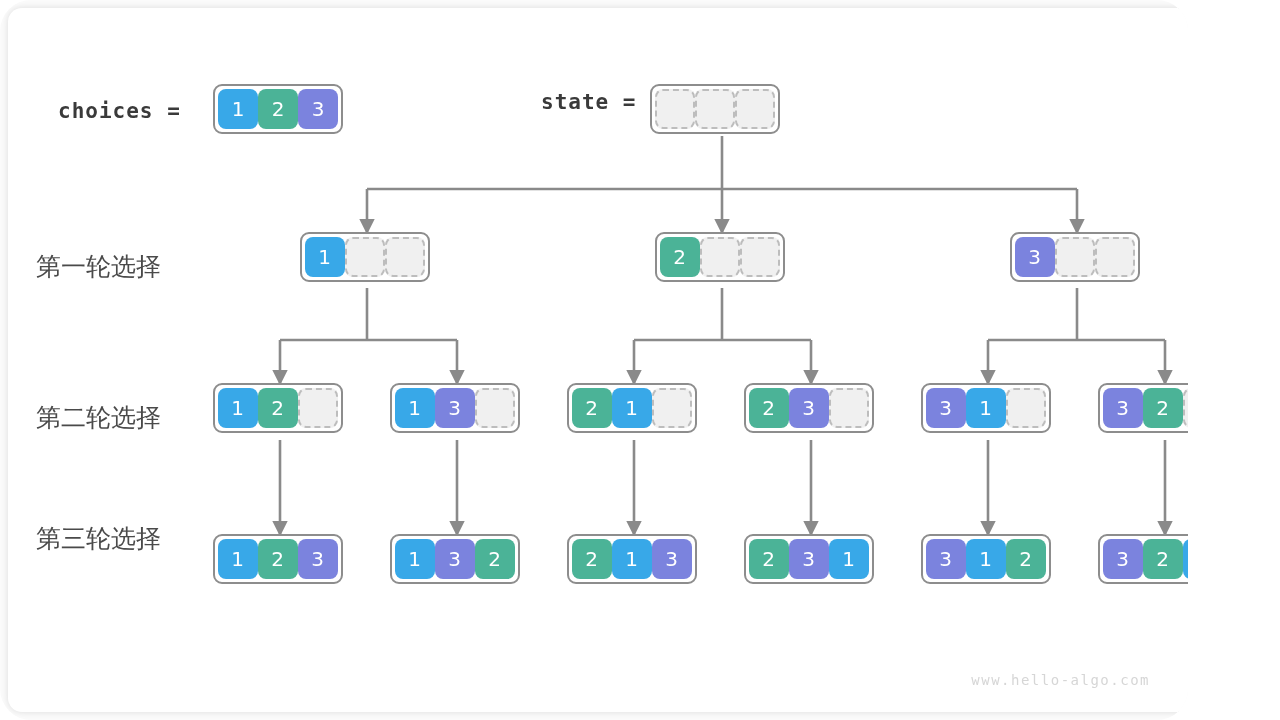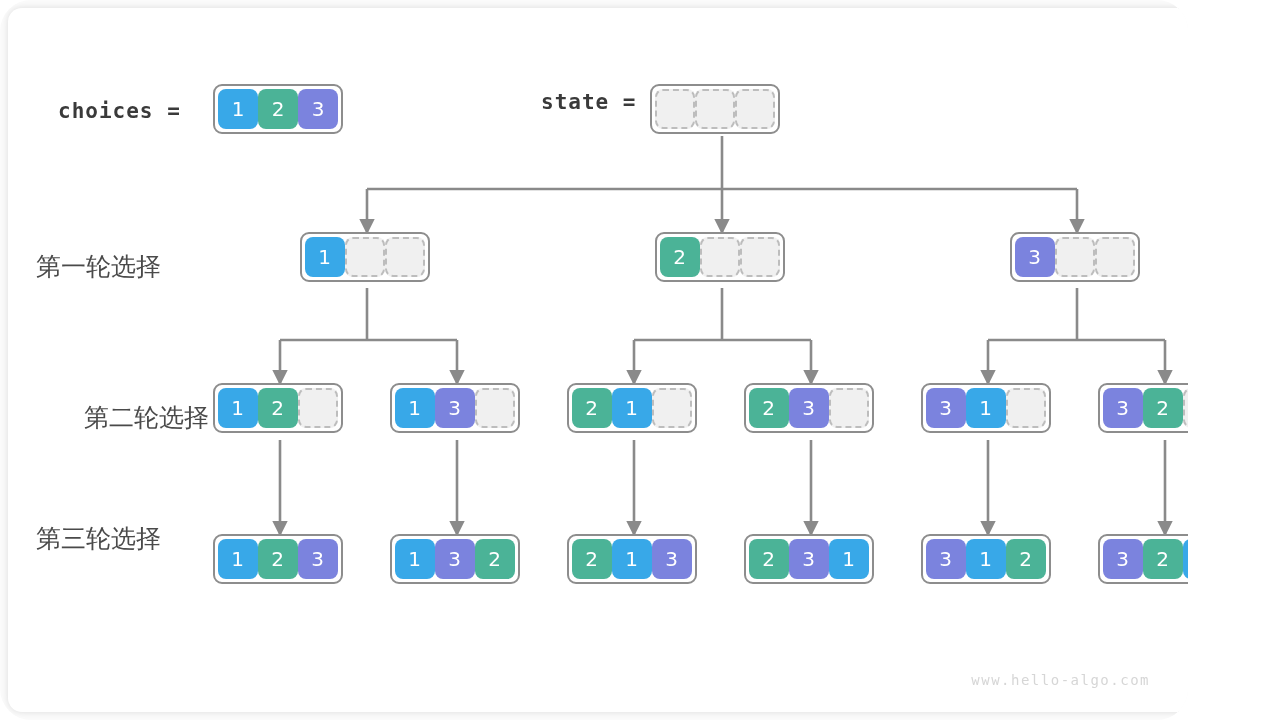--- a/index.html
+++ b/index.html
@@ -153,21 +153,21 @@
     </div>
 
   <div class="hdr-label" style="left:521px; top:90px;margin-left:20px;">state =</div>
   <div class="array-box" id="state-box" style="left:650px; top:84px;">
       <div class="cell empty"></div>
       <div class="cell empty"></div>
       <div class="cell empty"></div>
     </div>
 
   <div class="row-label" style="left:36px; top:250px;">第一轮选择</div>
-  <div class="row-label" style="left:36px; top:401px;margin-left:48px;">第二轮选择</div>
+  <div class="row-label" style="left:36px; top:401px;">第二轮选择</div>
   <div class="row-label" style="left:36px; top:522px;">第三轮选择</div>
 
   <div id="nodes">
       <div class="array-box" style="left: 299.5px; top: 232px;">
         <div class="cell c1">1</div>
         <div class="cell empty"></div>
         <div class="cell empty"></div>
       </div>
       <div class="array-box" style="left: 654.5px; top: 232px;">
         <div class="cell c2">2</div>

